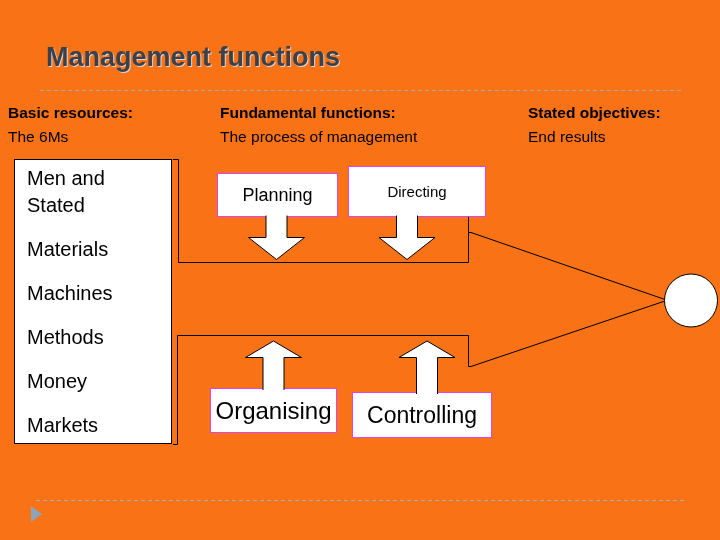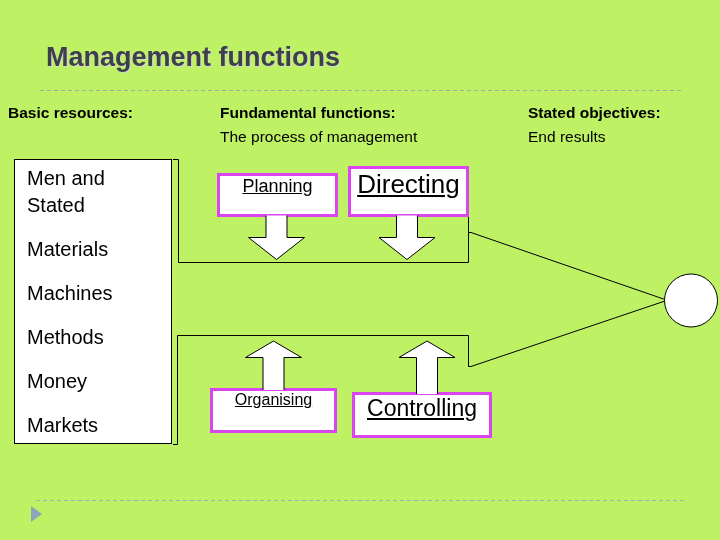--- a/index.html
+++ b/index.html
@@ -1,55 +1,56 @@
 <!DOCTYPE html>
 <html><head>
 <meta charset="utf-8">
 <style>
   html,body{margin:0;padding:0;background:#fff;}
   .slide{
-    position:relative;width:720px;height:540px;background:#bef264;overflow:hidden;
+    position:relative;width:720px;height:540px;background:#f97316;overflow:hidden;
     font-family:"Liberation Sans",sans-serif;color:#000;
   }
   .title{
     position:absolute;left:46px;top:42px;
     font-size:27px;font-weight:bold;color:#3d4048;letter-spacing:0px;
     text-shadow:1px 1px 0 #d7d7db;
   }
   .col-header{position:absolute;top:103px;}
   .col-header .head{font-size:15.5px;font-weight:bold;line-height:19px;}
   .col-header .sub{font-size:15.5px;line-height:19px;margin-top:5px;}
   .col1{left:8px;width:176px;}
   .col2{left:220px;width:256px;}
   .col3{left:528px;width:190px;}
   .resources-box{
     position:absolute;left:14px;top:159px;width:158px;height:285px;
     border:1px solid #000;background:#fff;box-sizing:border-box;
   }
   .resources-list{position:absolute;left:27px;top:165px;width:130px;}
   .res-item{font-size:20px;line-height:27px;margin-bottom:17px;width:125px;}
   .fn-box{
-    position:absolute;border:3px solid #d946ef;background:#fff;box-sizing:border-box;
-    display:flex;align-items:flex-start;justify-content:center;z-index:1;text-decoration:underline;
+    position:absolute;border:1px solid #d946ef;background:#fff;box-sizing:border-box;
+    display:flex;align-items:center;justify-content:center;z-index:1;
   }
   .fn-planning{left:217px;top:173px;width:121px;height:44px;font-size:18px;}
-  .fn-directing{left:348px;top:166px;width:121px;height:51px;font-size:26px;}
-  .fn-organising{left:210px;top:388px;width:127px;height:45px;font-size:16px;}
+  .fn-directing{left:348px;top:166px;width:138px;height:51px;font-size:15px;}
+  .fn-organising{left:210px;top:388px;width:127px;height:45px;font-size:24px;}
   .fn-controlling{left:352px;top:392px;width:140px;height:46px;font-size:23px;}
   svg.overlay{position:absolute;left:0;top:0;z-index:2;pointer-events:none;}
 </style>
 </head>
 <body>
 
 <div class="slide">
 
   <div class="title">Management functions</div>
 
   <div class="col-header col1">
     <div class="head">Basic resources:</div>
+    <div class="sub">The 6Ms</div>
   </div>
   <div class="col-header col3">
     <div class="head">Stated objectives:</div>
     <div class="sub">End results</div>
   </div>
   <div class="col-header col2">
     <div class="head">Fundamental functions:</div>
     <div class="sub">The process of management</div>
   </div>
 

